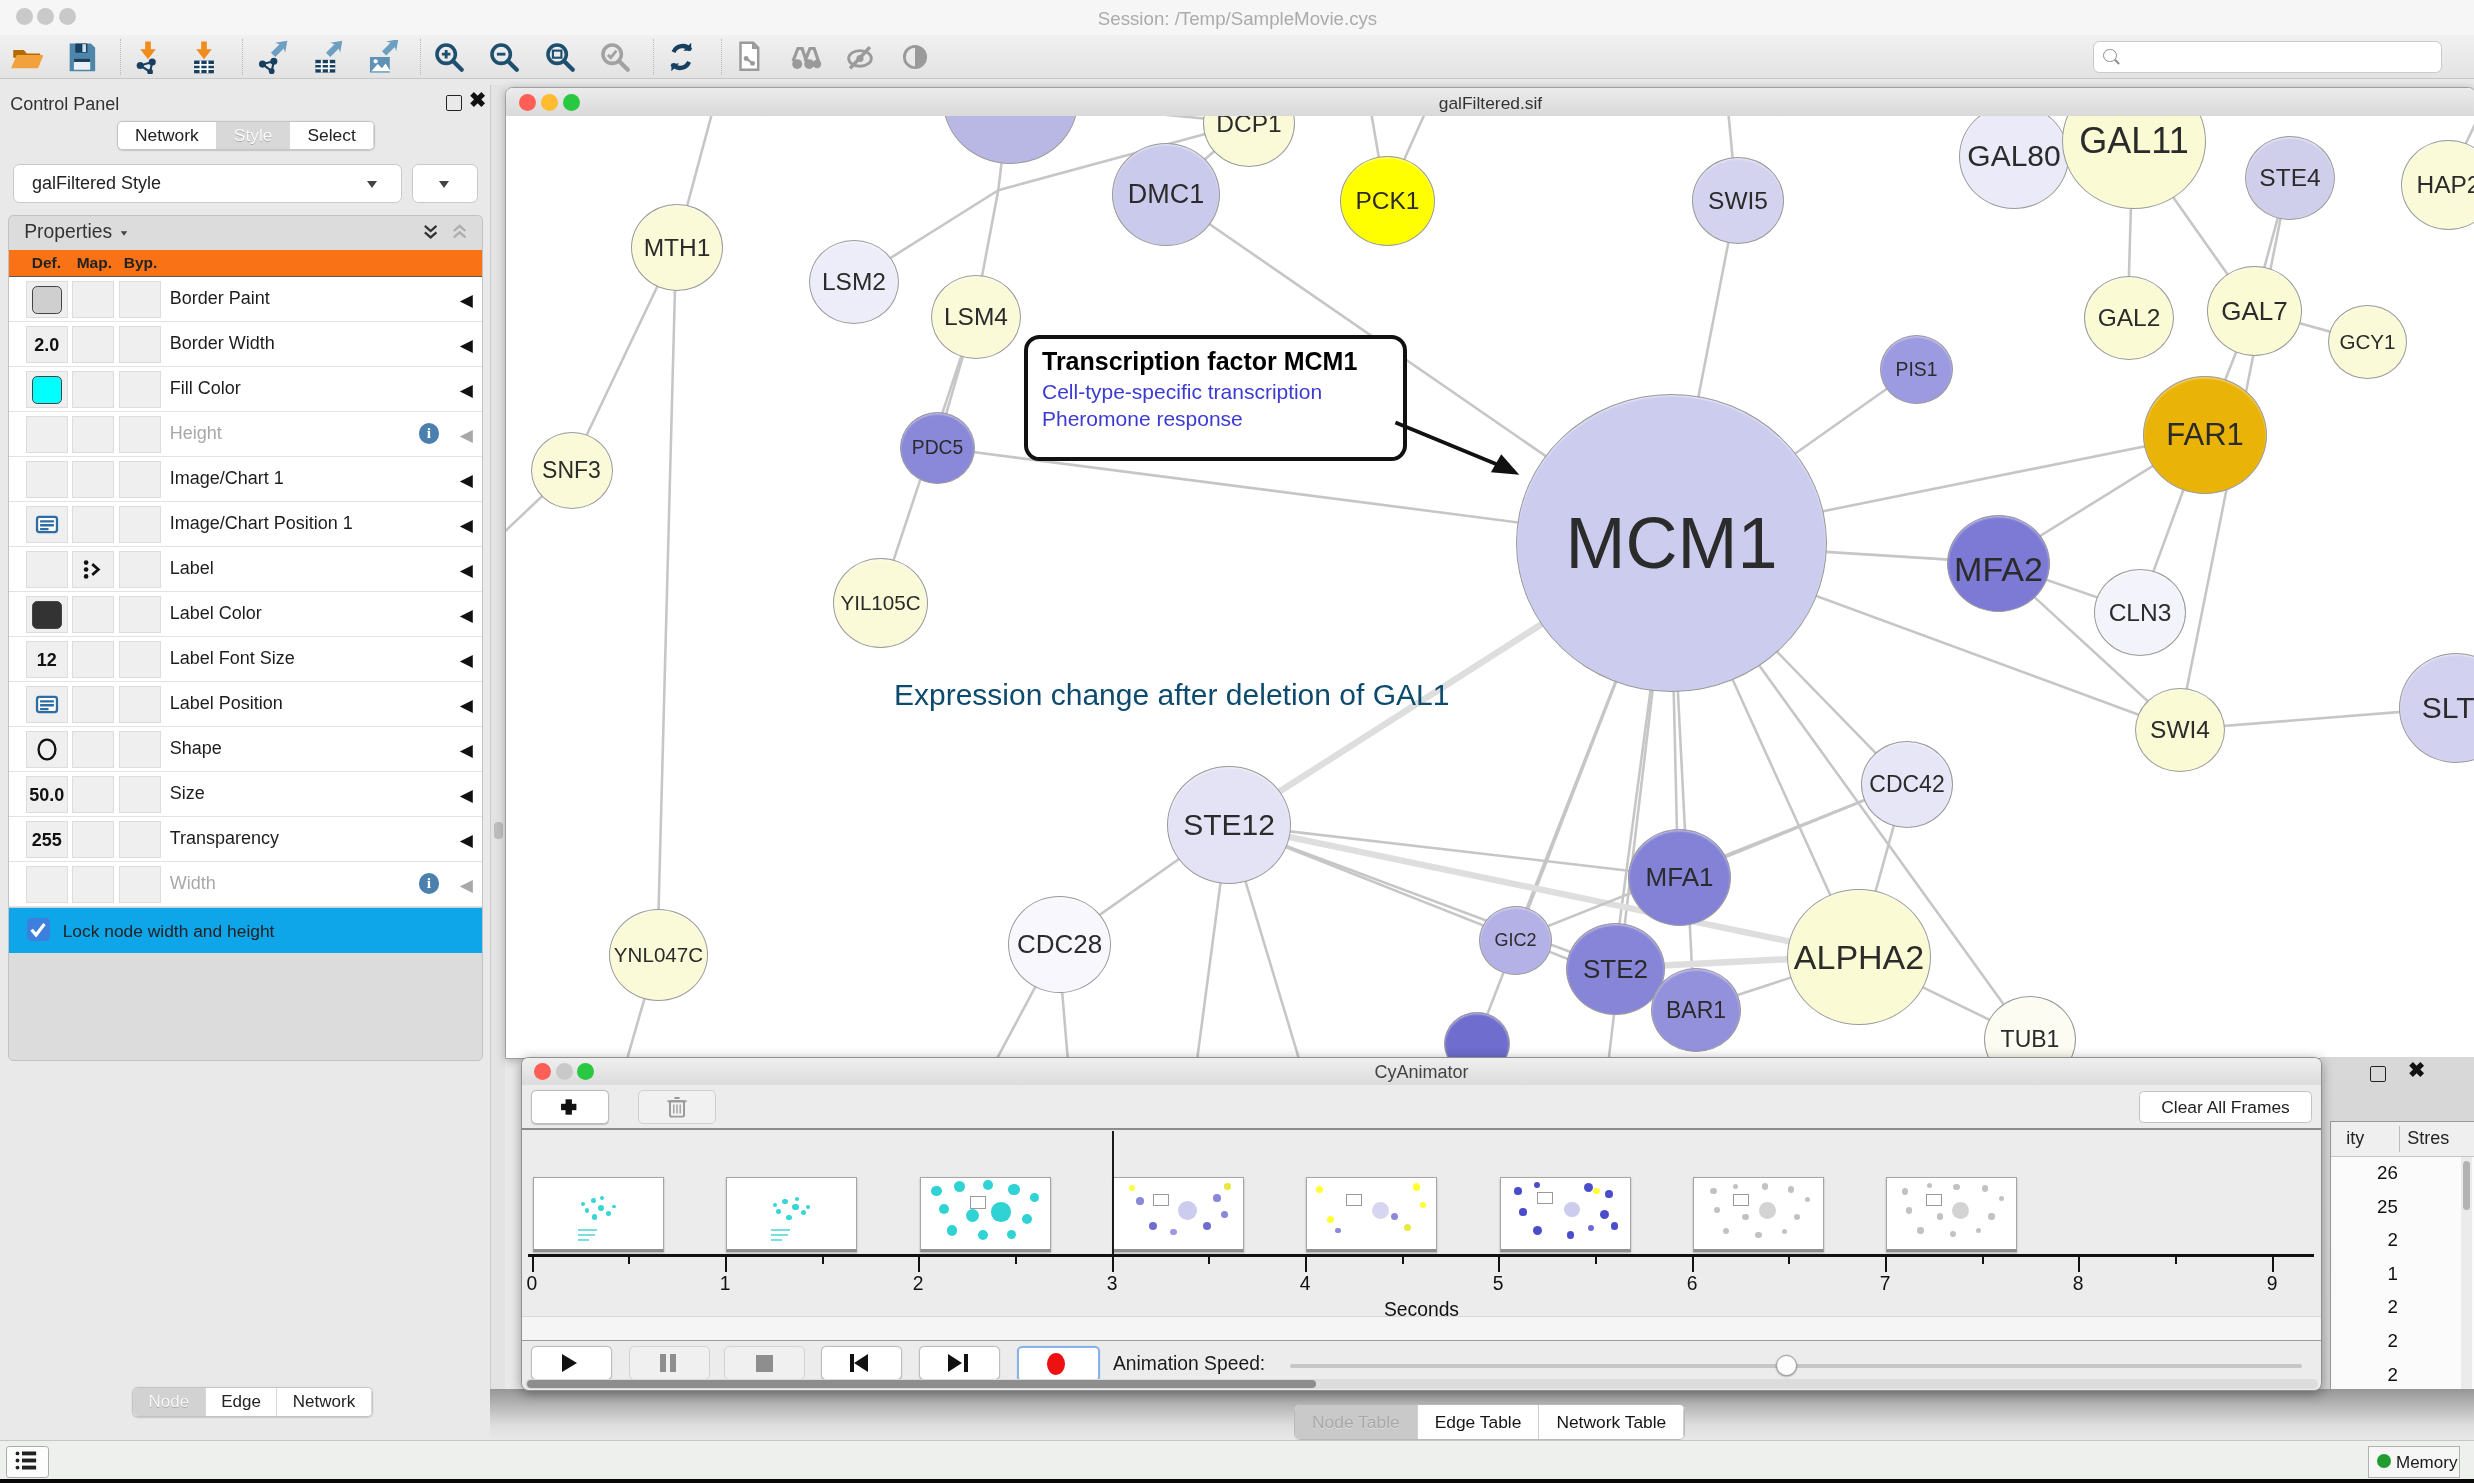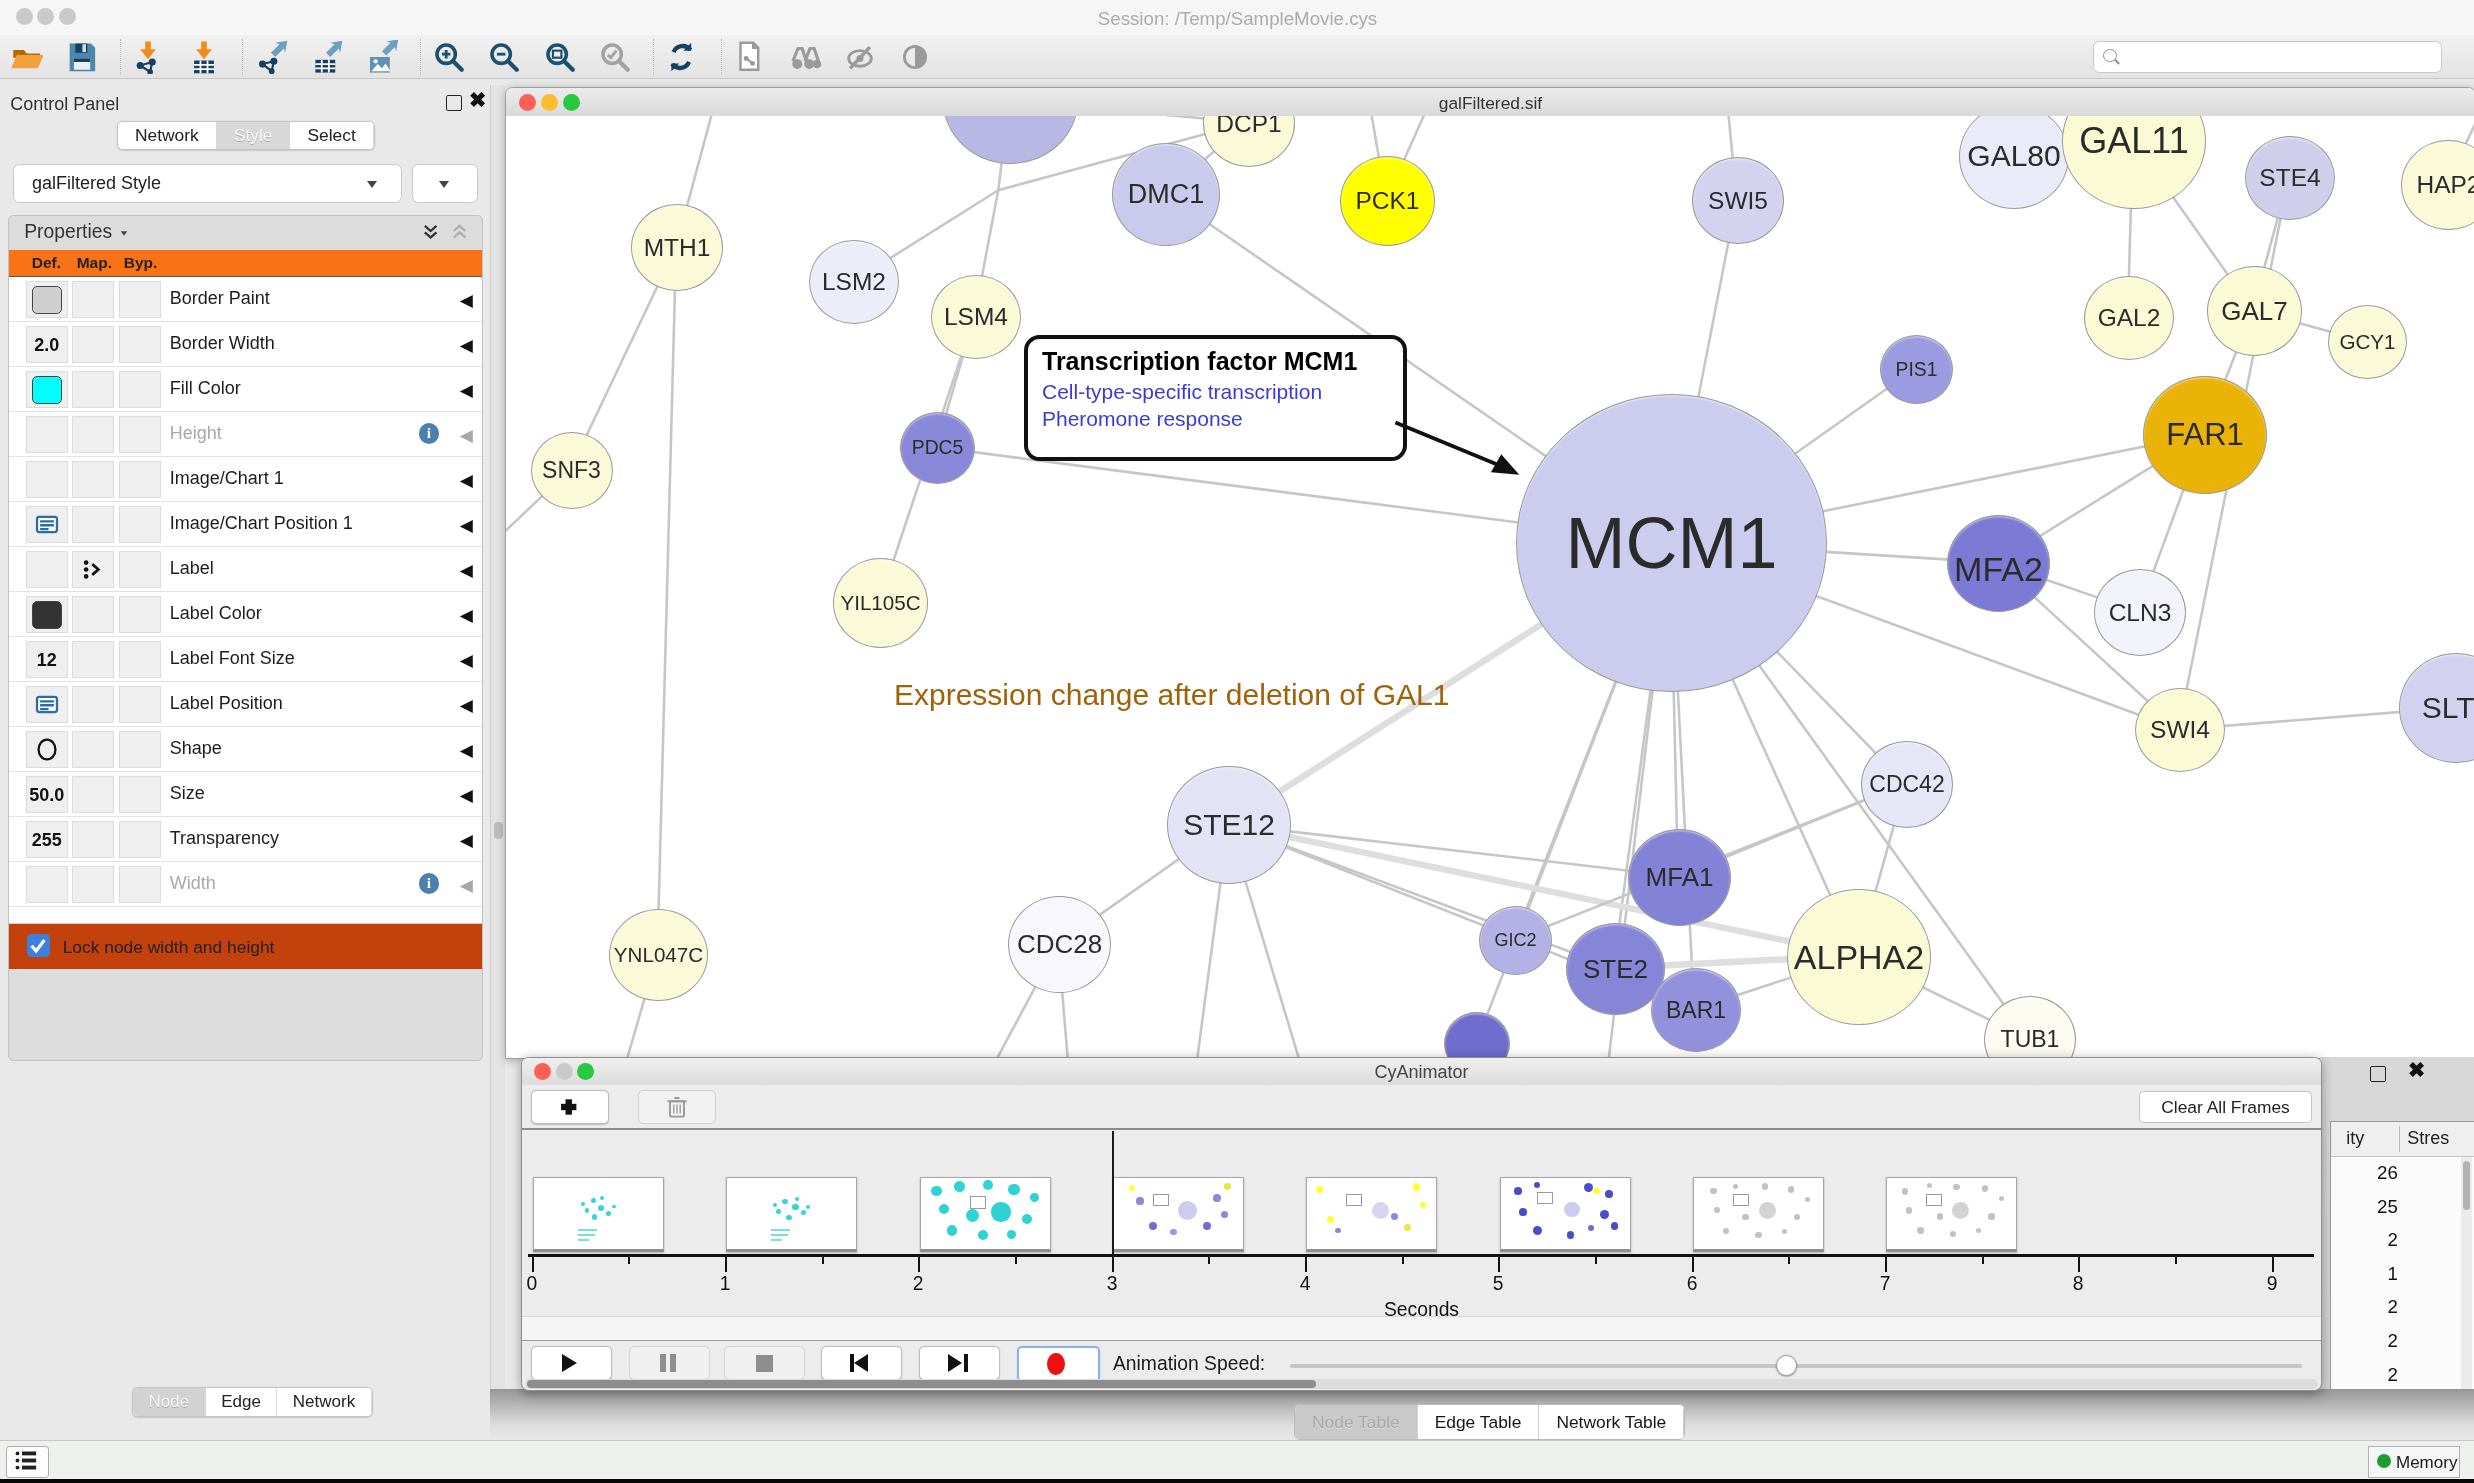--- a/index.html
+++ b/index.html
@@ -41,41 +41,41 @@
   .prow{position:relative;height:44px;border-bottom:0.6px solid #e3e3e3;background:#fff;}
   .pcell{position:absolute;top:3.9px;width:40px;height:35px;background:#efefef;border:0.6px solid #dcdcdc;}
   .plabel{position:absolute;left:161px;top:11px;font-size:18px;color:#1d1d1d;}
   .plabel.dis{color:#a8a8a8;}
   .parrow{position:absolute;left:451px;top:13px;font-size:17px;color:#111;}
   .parrow.dis{color:#a8a8a8;}
   .pinfo{position:absolute;left:410px;top:11px;width:20.6px;height:20.6px;border-radius:50%;background:#4a7fae;color:#fff;
          font-size:15.5px;font-weight:bold;text-align:center;line-height:20.6px;font-family:"Liberation Serif",serif;}
   .swatch{position:absolute;left:5.2px;top:3.9px;width:28px;height:26px;border:1.3px solid #444;border-radius:5.2px;}
   .defnum{position:absolute;left:0;top:7.7px;width:40px;text-align:center;font-size:18px;font-weight:bold;color:#111;}
-  #lock-row{position:relative;height:45px;background:#c2410c;border-top:0.6px solid #cfcfcf;margin-top:16px;}
+  #lock-row{position:relative;height:45px;background:#0ea5e9;border-top:0.6px solid #cfcfcf;}
   #lock-box{position:absolute;left:18px;top:10.3px;width:23px;height:23px;background:#3d7fdd;border-radius:4.5px;}
   #lock-box svg{position:absolute;left:2.6px;top:3.9px;}
   #lock-label{position:absolute;left:54px;top:13px;font-size:17.4px;}
   #cp-bottom-tabs{left:132px;top:1302px;height:28px;display:flex;border:0.6px solid #c4c4c4;border-radius:5.8px;overflow:hidden;background:#fff;box-shadow:0 0.6px 1.3px rgba(0,0,0,.15);}
   .cpb-tab{padding:0 15.5px;font-size:17px;line-height:28px;background:#fff;color:#222;border-right:0.6px solid #d8d8d8;}
   .cpb-tab.sel{background:#d2d2d2;color:#f6f6f6;text-shadow:0 0.6px 0.6px #aaa;}
   
   #gap-strip{left:491px;top:85px;width:14px;height:1398px;background:#e3e3e3;}
   #gap-knob{left:494px;top:822px;width:9px;height:17px;background:#bdbdbd;border-radius:3.9px;}
   
   #net-win{left:505px;top:87px;width:1969px;height:970px;background:#fff;border:0.6px solid #9f9f9f;border-radius:7.7px 7.7px 0 0;box-shadow:0 1.9px 9px rgba(0,0,0,.25);}
   #net-titlebar{left:0;top:0;width:100%;height:28px;background:linear-gradient(#ececec,#d9d9d9);border-bottom:0.6px solid #b5b5b5;border-radius:7px 7px 0 0;}
   #net-title{width:100%;text-align:center;top:5.2px;font-size:17.4px;color:#333;}
   #net-canvas{left:0;top:28px;width:1969px;height:941px;background:#fff;overflow:hidden;}
   .node{position:absolute;border:1.9px solid #9a9a9a;border-radius:50%;display:flex;align-items:center;justify-content:center;box-shadow:inset 0 1.3px 1.9px rgba(255,255,255,.5);}
   .node span{color:#2b2b2b;white-space:nowrap;}
   #annotation-box{left:518px;top:219px;width:361px;height:110px;background:#fff;border:4.5px solid #111;border-radius:15.5px;padding:7.7px 0 0 14px;}
   #ann-title{font-size:25px;font-weight:bold;color:#000;}
   .ann-link{font-size:21px;color:#3b3bd4;margin-top:3.9px;}
-  #net-caption{left:388px;top:562px;font-size:30px;color:#a16207;}
+  #net-caption{left:388px;top:562px;font-size:30px;color:#0c4a6e;}
   
   #cya-win{left:521px;top:1057px;width:1799px;height:332px;background:#ececec;border:1.3px solid #8f8f8f;border-radius:7.7px;box-shadow:0 2.6px 11.6px rgba(0,0,0,.35);}
   #cya-titlebar{left:0;top:0;width:100%;height:27px;background:linear-gradient(#efefef,#dcdcdc);border-bottom:0.6px solid #b5b5b5;border-radius:6.4px 6.4px 0 0;}
   #cya-title{width:100%;text-align:center;top:3.9px;font-size:18px;color:#444;}
   #cya-toolbar{left:0;top:27px;width:100%;height:43px;background:#ececec;}
   #cya-add{left:9px;top:5.2px;width:76px;height:32px;background:#fff;border:0.6px solid #bdbdbd;border-radius:5.2px;box-shadow:0 0.6px 1.3px rgba(0,0,0,.2);}
   #cya-del{left:116px;top:5.2px;width:76px;height:32px;background:#f1f1f1;border:0.6px solid #cfcfcf;border-radius:5.2px;}
   #cya-clear{right:9px;top:6.4px;width:171px;height:30px;background:#fff;border:0.6px solid #c2c2c2;border-radius:4.5px;font-size:17.4px;text-align:center;line-height:30px;}
   #cya-sep{left:0;top:70px;width:100%;height:1.9px;background:#8c8c8c;}
   #cya-timeline{left:0;top:72px;width:100%;height:186px;background:#ececec;}

